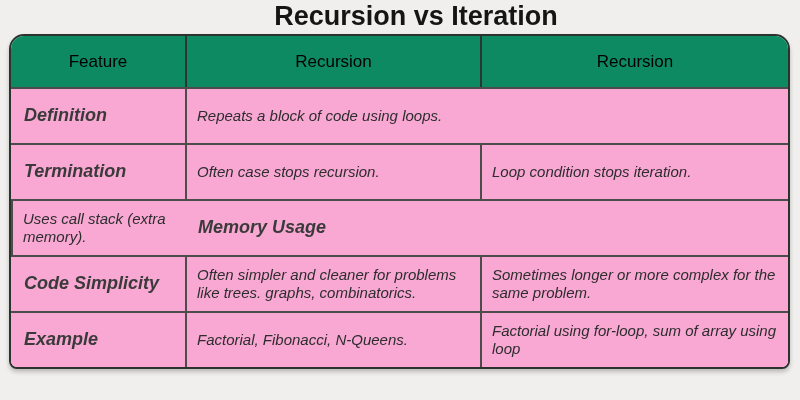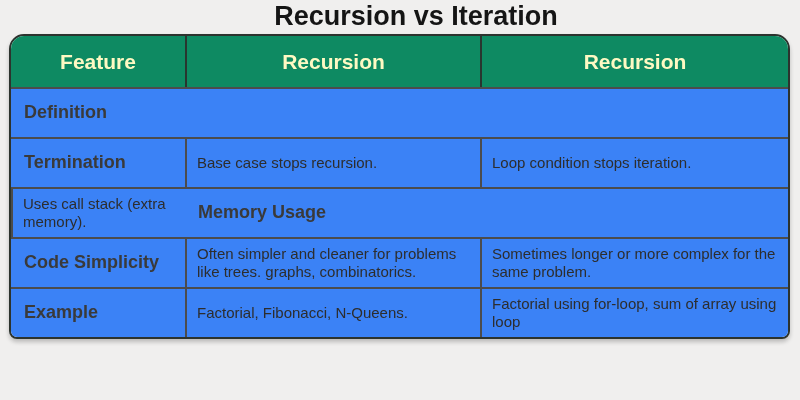--- a/index.html
+++ b/index.html
@@ -38,30 +38,31 @@
     grid-template-columns: 174px 295px 1fr;
   }
   .thead {
     height: 51px;
     background: #0e8a62;
   }
   .th {
     display: flex;
     align-items: center;
     justify-content: center;
-    color: #fef9c3;
-    font-weight: 700;
-    font-size: 21px;
+    color: #000000;
+    font-weight: 400;
+    font-size: 17px;
     border-left: 2px solid #29352f;
   }
   .th:first-child { border-left: none; }
   .tr {
-    height: 50px;
+    height: 56px;
     border-top: 2px solid #4c4c4c;
-    background: #3b82f6;
+    background: #f9a8d4;
+    font-style: italic;
   }
   .td {
     display: flex;
     align-items: center;
     font-size: 15px;
     color: #2d2d2d;
     line-height: 1.22;
     padding: 4px 10px;
     border-left: 2px solid #4c4c4c;
   }
@@ -83,25 +84,26 @@
   <div class="table">
 
     <div class="grid-row thead">
       <div class="th">Feature</div>
       <div class="th">Recursion</div>
       <div class="th">Recursion</div>
     </div>
 
     <div class="grid-row tr">
       <div class="td feature">Definition</div>
+      <div class="td">Repeats a block of code using loops.</div>
     </div>
 
     <div class="grid-row tr">
       <div class="td feature">Termination</div>
-      <div class="td">Base case stops recursion.</div>
+      <div class="td">Often case stops recursion.</div>
       <div class="td">Loop condition stops iteration.</div>
     </div>
 
     <div class="grid-row tr">
       <div class="td">Uses call stack (extra memory).</div>
       <div class="td feature">Memory Usage</div>
     </div>
 
     <div class="grid-row tr">
       <div class="td feature">Code Simplicity</div>

